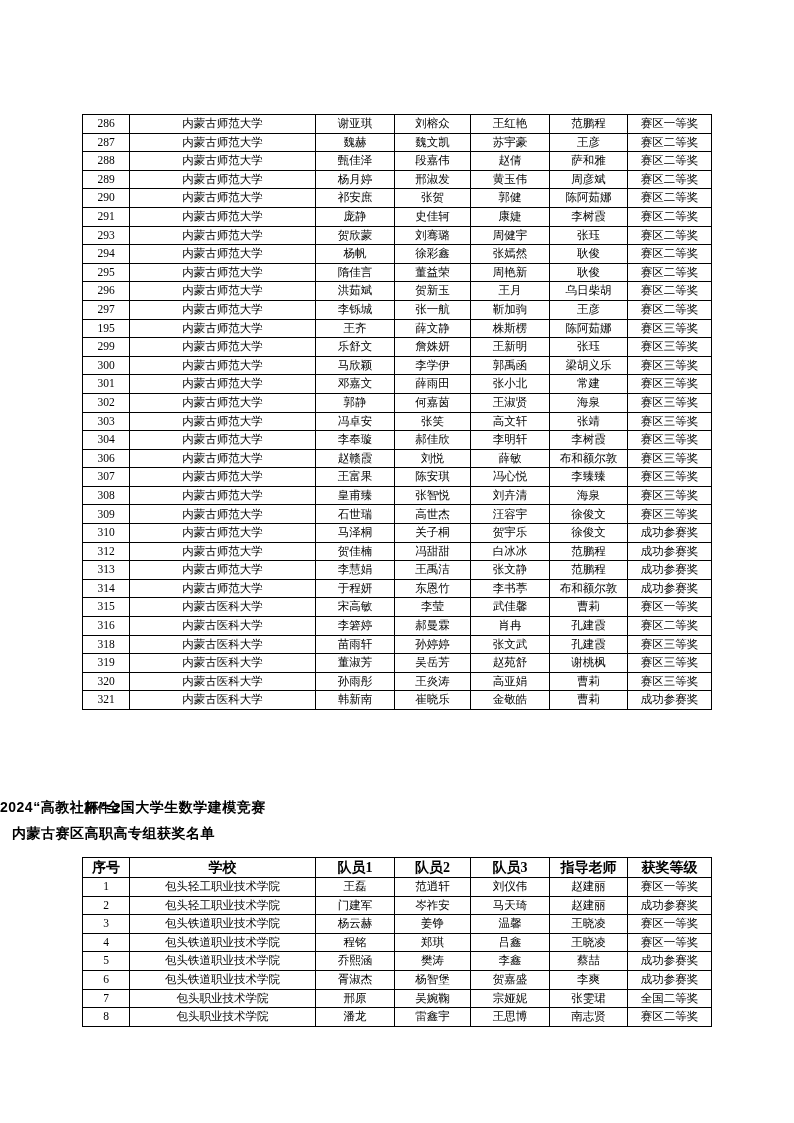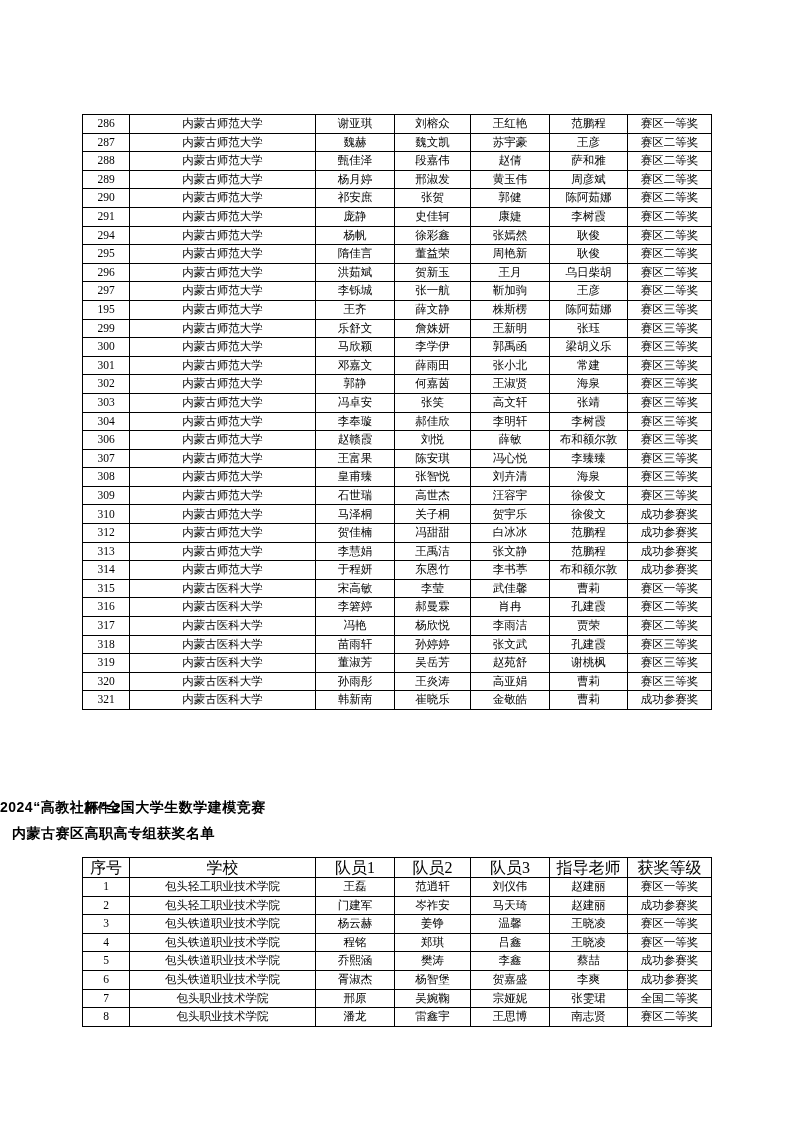--- a/index.html
+++ b/index.html
@@ -27,23 +27,23 @@
     height:17.6px;
     font-size:11.5px;
     line-height:1;
     text-align:center;
     vertical-align:middle;
     white-space:nowrap;
     overflow:hidden;
     font-weight:normal;
   }
   #table2 th {
-    font-weight:normal;
+    font-weight:bold;
     height:19px;
-    font-size:16px;
+    font-size:14px;
   }
 
   .attachment-label {
     position:absolute;
     left:85px; top:800px;
     font-family:"Liberation Sans","DejaVu Sans",sans-serif;
     font-weight:bold;
     font-size:12.5px;
   }
   .doc-title {
@@ -122,20 +122,29 @@
         <tr>
           <td>291</td>
           <td>内蒙古师范大学</td>
           <td>庞静</td>
           <td>史佳轲</td>
           <td>康婕</td>
           <td>李树霞</td>
           <td>赛区二等奖</td>
         </tr>
         <tr>
+          <td>293</td>
+          <td>内蒙古师范大学</td>
+          <td>贺欣蒙</td>
+          <td>刘骞璐</td>
+          <td>周健宇</td>
+          <td>张珏</td>
+          <td>赛区二等奖</td>
+        </tr>
+        <tr>
           <td>294</td>
           <td>内蒙古师范大学</td>
           <td>杨帆</td>
           <td>徐彩鑫</td>
           <td>张嫣然</td>
           <td>耿俊</td>
           <td>赛区二等奖</td>
         </tr>
         <tr>
           <td>295</td>
@@ -308,29 +317,20 @@
           <td>曹莉</td>
           <td>赛区一等奖</td>
         </tr>
         <tr>
           <td>316</td>
           <td>内蒙古医科大学</td>
           <td>李箬婷</td>
           <td>郝曼霖</td>
           <td>肖冉</td>
           <td>孔建霞</td>
-          <td>赛区二等奖</td>
-        </tr>
-        <tr>
-          <td>317</td>
-          <td>内蒙古医科大学</td>
-          <td>冯艳</td>
-          <td>杨欣悦</td>
-          <td>李雨洁</td>
-          <td>贾荣</td>
           <td>赛区二等奖</td>
         </tr>
         <tr>
           <td>318</td>
           <td>内蒙古医科大学</td>
           <td>苗雨轩</td>
           <td>孙婷婷</td>
           <td>张文武</td>
           <td>孔建霞</td>
           <td>赛区三等奖</td>

